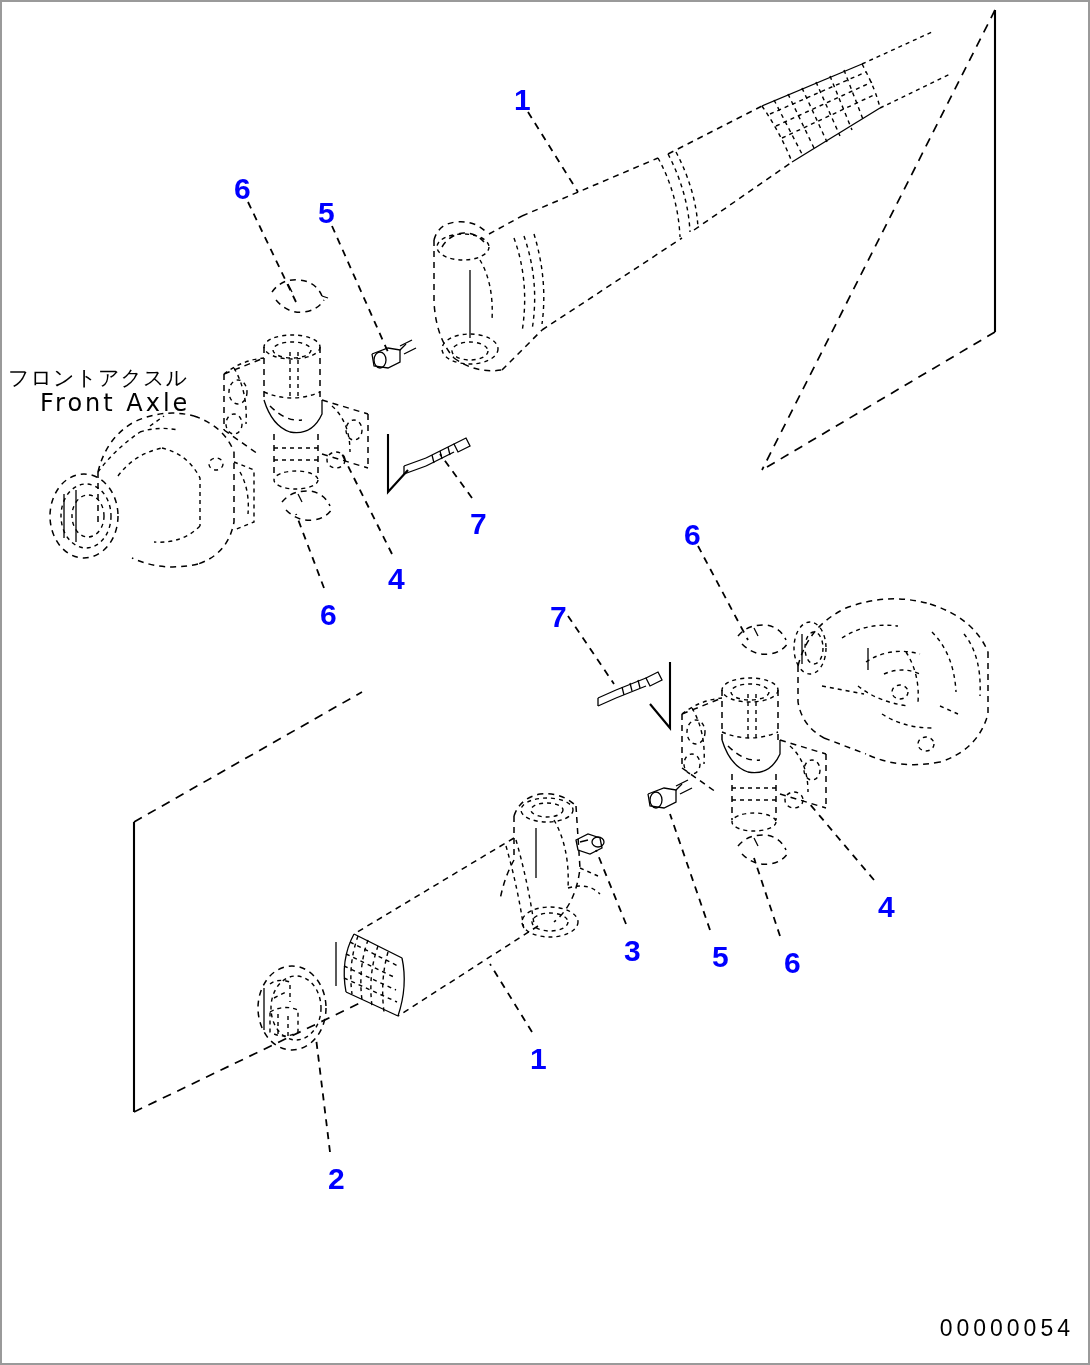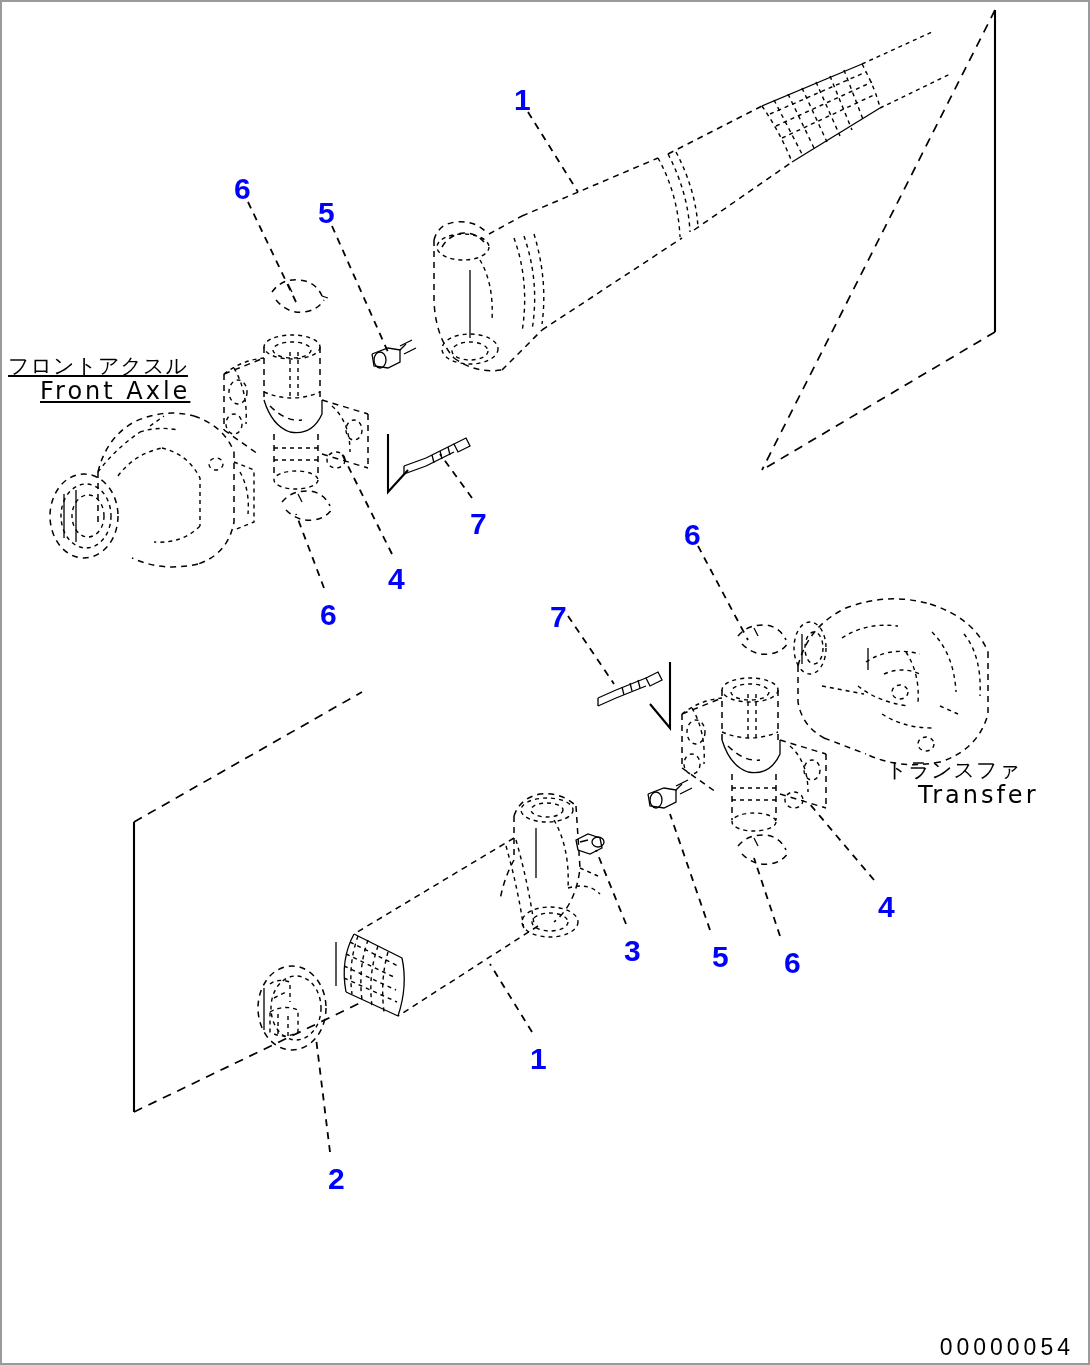--- a/index.html
+++ b/index.html
@@ -52,21 +52,21 @@
   .jp-label .roman {
     display: block;
     font-size: 24px;
     letter-spacing: 3px;
     padding-left: 8px;
     margin-left: 24px;
   }
   #docnum {
     position: absolute;
     right: 14px;
-    bottom: 2px;
+    bottom: 21px;
     color: #000000;
     font-family: "Liberation Sans", sans-serif;
     font-size: 23px;
     letter-spacing: 4px;
     white-space: nowrap;
   }
 </style>
 </head>
 <body>
 
@@ -396,29 +396,25 @@
       <path class="lead" d="M872 878 L806 800"></path>
       <path class="lead" d="M778 934 L752 856"></path>
       <path class="lead" d="M708 928 L668 812"></path>
       <path class="lead" d="M624 922 L594 848"></path>
       <path class="lead" d="M530 1030 L488 962"></path>
       <path class="lead" d="M328 1150 L314 1036"></path>
     </g>
 
   </svg>
 
-  <div class="jp-label" style="left:6px; top:352px;text-decoration:underline;">
+  <div class="jp-label" style="left:6px; top:364px;">
     <span class="kana">フロントアクスル</span>
     <span class="roman">Front Axle</span>
   </div>
 
-  <div class="jp-label" style="left:884px; top:756px;">
-    <span class="kana">トランスファ</span>
-    <span class="roman">Transfer</span>
-  </div>
 
   <div id="callout-layer">
       <div class="callout" style="left: 512px; top: 83px; color: rgb(0, 0, 255);">1</div>
       <div class="callout" style="left: 232px; top: 172px; color: rgb(0, 0, 255);">6</div>
       <div class="callout" style="left: 316px; top: 196px; color: rgb(0, 0, 255);">5</div>
       <div class="callout" style="left: 468px; top: 507px; color: rgb(0, 0, 255);">7</div>
       <div class="callout" style="left: 386px; top: 562px; color: rgb(0, 0, 255);">4</div>
       <div class="callout" style="left: 318px; top: 598px; color: rgb(0, 0, 255);">6</div>
       <div class="callout" style="left: 682px; top: 518px; color: rgb(0, 0, 255);">6</div>
       <div class="callout" style="left: 548px; top: 600px; color: rgb(0, 0, 255);">7</div>

